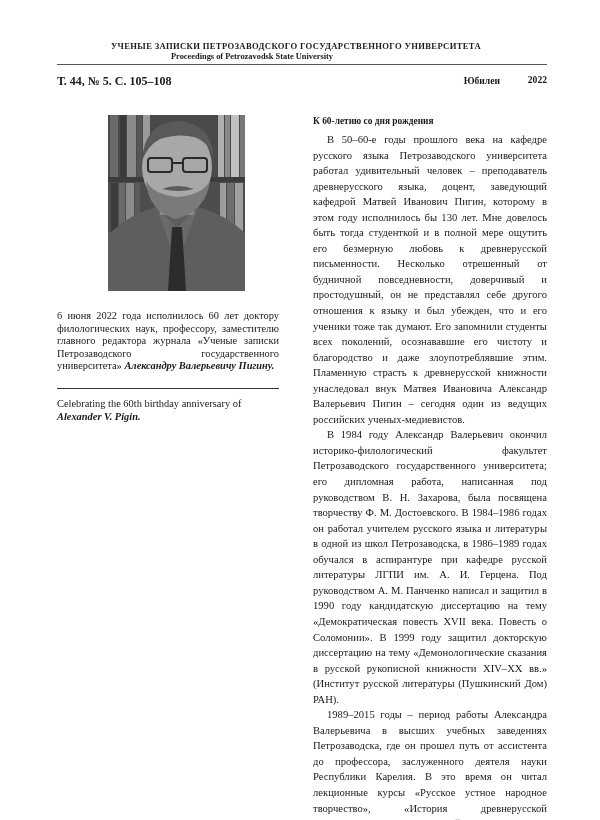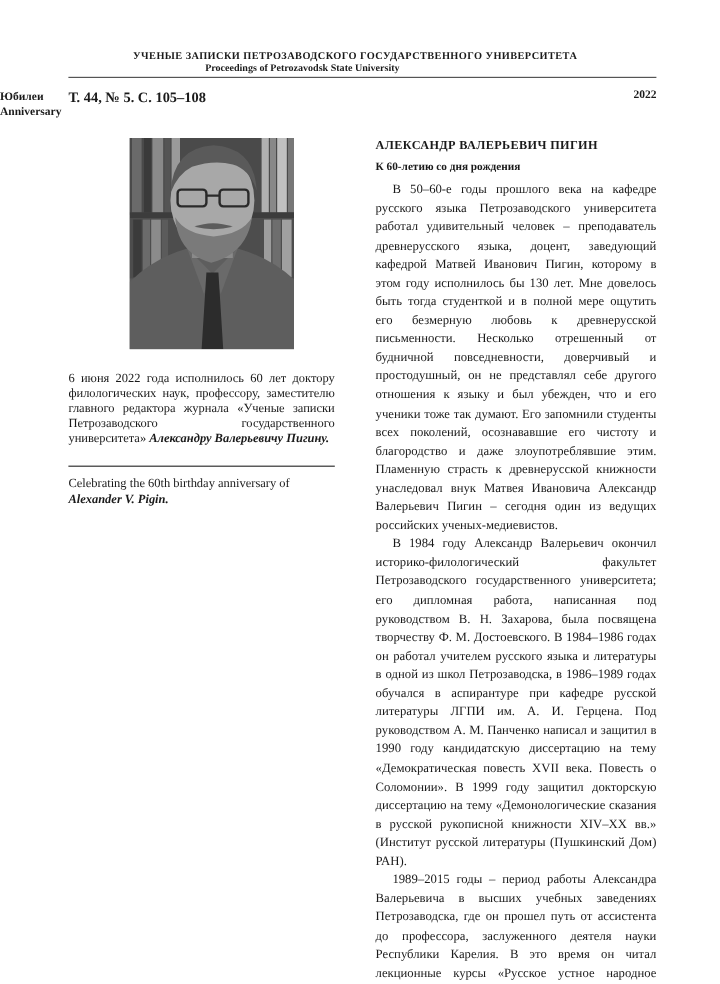--- a/index.html
+++ b/index.html
@@ -13,21 +13,21 @@
   }
   .journal-sub {
     position: absolute; left: 0; width: 504px; top: 52px; text-align: center;
     font-weight: bold; font-size: 8.4px;
   }
   .header-rule {
     position: absolute; left: 57px; width: 490px; top: 64px; height: 0;
     border-top: 1px solid #555;
   }
   .meta-left { position: absolute; left: 57px; top: 74px; font-weight: bold; font-size: 12px; }
-  .meta-center { position: absolute; left: 0; width: 500px; top: 74px; text-align: left; font-weight: bold; font-size: 9.6px; line-height: 13px; }
+  .meta-center { position: absolute; left: 0; width: 500px; top: 74px; text-align: right; font-weight: bold; font-size: 9.6px; line-height: 13px; }
   .meta-right { position: absolute; right: 53px; top: 74px; font-weight: bold; font-size: 9.6px; }
 
   .photo {
     position: absolute; left: 108px; top: 115px; width: 137px; height: 176px;
     background: #6d6d6d; overflow: hidden;
   }
   .photo svg { display: block; }
 
   .left-col {
     position: absolute; left: 57px; top: 310px; width: 222px;
@@ -56,21 +56,20 @@
 </style>
 </head>
 <body>
 
 <div class="journal-title">УЧЕНЫЕ ЗАПИСКИ ПЕТРОЗАВОДСКОГО ГОСУДАРСТВЕННОГО УНИВЕРСИТЕТА</div>
 <div class="journal-sub">Proceedings of Petrozavodsk State University</div>
 <div class="header-rule"></div>
 <div class="meta-left">Т. 44, № 5. С. 105–108</div>
 <div class="meta-center">
   <div>Юбилеи</div>
-  <div>Anniversary</div>
 </div>
 <div class="meta-right">2022</div>
 
 <div class="photo">
   <svg width="137" height="176" viewBox="0 0 137 176">
     <rect x="0" y="0" width="137" height="176" fill="#5a5a5a"></rect>
 
     <g>
       <rect x="0" y="0" width="137" height="64" fill="#4a4a4a"></rect>
       <rect x="2" y="0" width="8" height="62" fill="#6a6a6a"></rect>
@@ -120,20 +119,19 @@
 
 <div class="left-col">
   <p><span>6 июня 2022 года исполнилось 60 лет доктору филологических наук, профессору, заместителю главного редактора журнала «Ученые записки Петрозаводского государственного университета» </span><i>Александру Валерьевичу Пигину.</i></p>
 </div>
 <div class="left-rule"></div>
 <div class="left-en">
   <span>Celebrating the 60th birthday anniversary of </span><i>Alexander V. Pigin.</i>
 </div>
 
 <div class="right-col">
-  <div class="article-title">АЛЕКСАНДР ВАЛЕРЬЕВИЧ ПИГИН</div>
   <div class="article-sub">К 60-летию со дня рождения</div>
   <div class="body-text">
     <p>В 50–60-е годы прошлого века на кафедре русского языка Петрозаводского университета работал удивительный человек – преподаватель древнерусского языка, доцент, заведующий кафедрой Матвей Иванович Пигин, которому в этом году исполнилось бы 130 лет. Мне довелось быть тогда студенткой и в полной мере ощутить его безмерную любовь к древнерусской письменности. Несколько отрешенный от будничной повседневности, доверчивый и простодушный, он не представлял себе другого отношения к языку и был убежден, что и его ученики тоже так думают. Его запомнили студенты всех поколений, осознававшие его чистоту и благородство и даже злоупотреблявшие этим. Пламенную страсть к древнерусской книжности унаследовал внук Матвея Ивановича Александр Валерьевич Пигин – сегодня один из ведущих российских ученых-медиевистов.</p>
     <p>В 1984 году Александр Валерьевич окончил историко-филологический факультет Петрозаводского государственного университета; его дипломная работа, написанная под руководством В. Н. Захарова, была посвящена творчеству Ф. М. Достоевского. В 1984–1986 годах он работал учителем русского языка и литературы в одной из школ Петрозаводска, в 1986–1989 годах обучался в аспирантуре при кафедре русской литературы ЛГПИ им. А. И. Герцена. Под руководством А. М. Панченко написал и защитил в 1990 году кандидатскую диссертацию на тему «Демократическая повесть XVII века. Повесть о Соломонии». В 1999 году защитил докторскую диссертацию на тему «Демонологические сказания в русской рукописной книжности XIV–XX вв.» (Институт русской литературы (Пушкинский Дом) РАН).</p>
     <p>1989–2015 годы – период работы Александра Валерьевича в высших учебных заведениях Петрозаводска, где он прошел путь от ассистента до профессора, заслуженного деятеля науки Республики Карелия. В это время он читал лекционные курсы «Русское устное народное творчество», «История древнерусской литературы», «История русской литературы XVIII века». Мне не раз доводилось слушать отличающиеся блестящим анализом и библио-</p>
   </div>
 </div>
 
 </body></html>

